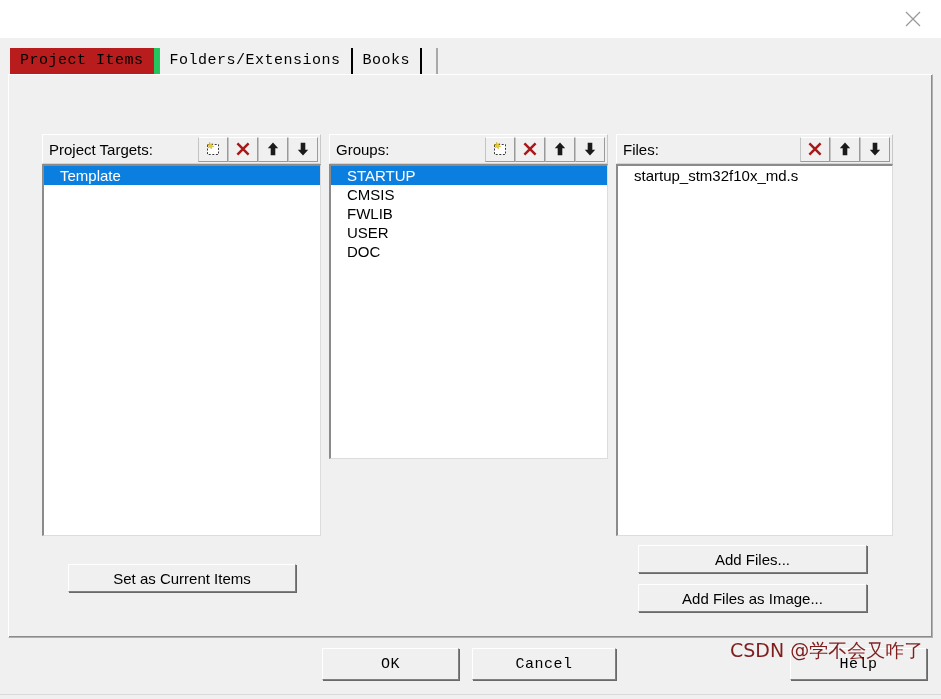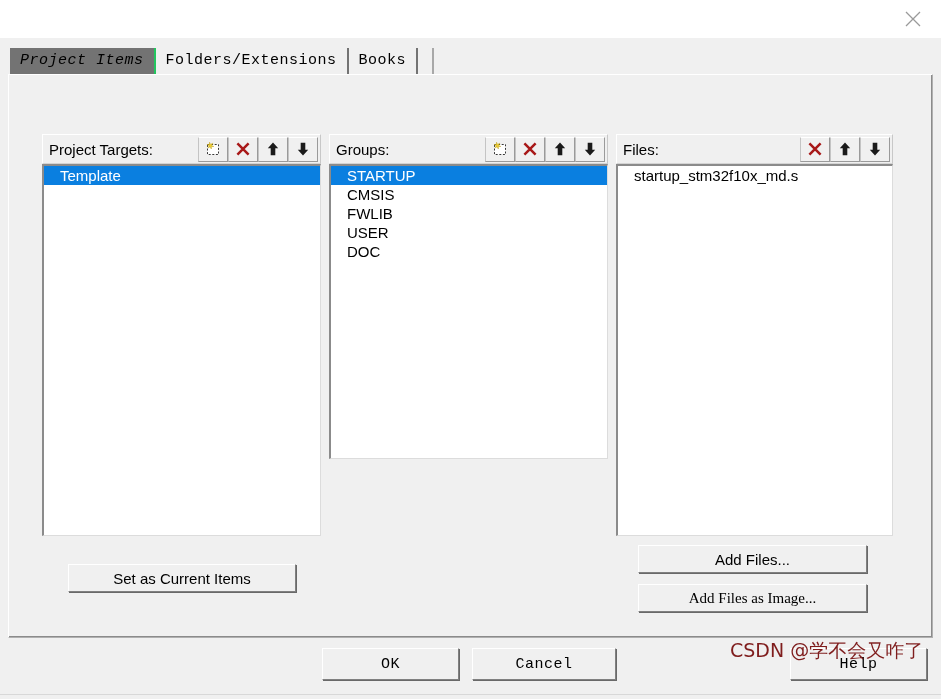--- a/index.html
+++ b/index.html
@@ -60,30 +60,29 @@
     align-items: flex-end;
   }
   .tab {
     font-family: "Liberation Mono", "DejaVu Sans Mono", monospace;
     font-size: 15px;
     color: #000000;
     background: #f0f0f0;
     padding: 3px 10px 3px 10px;
     height: 20px;
     line-height: 20px;
-    border-right: 2px solid #737373;
+    border-right: 2px solid #000000;
     white-space: nowrap;
     letter-spacing: 0.5px;
     position: relative;
   }
   .tab.active {
-    background: #737373;
-    border-right: 2px solid #22c55e;
+    background: #b91c1c;
+    border-right: 6px solid #22c55e;
     font-weight: normal;
-    font-style: italic;
   }
   .tab-spacer {
     width: 14px;
     height: 26px;
     border-right: 2px solid #a8a8a8;
   }
 
   
   .tabpage {
     position: absolute;
@@ -371,21 +370,21 @@
   </div>
 
   <div class="btn" style="left:68px; top:526px; width:228px; height:28px;">
     <span>Set as Current Items</span>
   </div>
 
   <div class="btn" style="left:638px; top:507px; width:229px; height:28px;">
     <span>Add Files...</span>
   </div>
 
-  <div class="btn" style="left:638px; top:546px; width:229px; height:28px;font-family:Liberation Serif, serif;">
+  <div class="btn" style="left:638px; top:546px; width:229px; height:28px;">
     <span>Add Files as Image...</span>
   </div>
 
   <div class="btn btn-mono" style="left:322px; top:610px; width:137px; height:32px;">
     <span>OK</span>
   </div>
 
   <div class="btn btn-mono" style="left:472px; top:610px; width:144px; height:32px;">
     <span>Cancel</span>
   </div>

